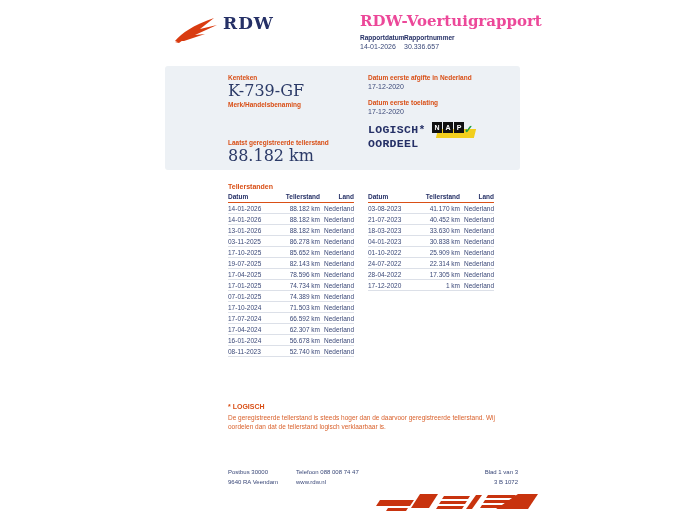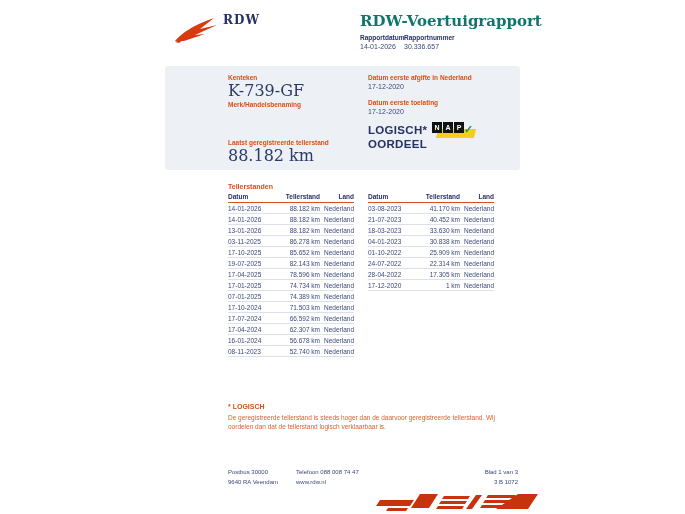--- a/index.html
+++ b/index.html
@@ -4,24 +4,24 @@
 <style>
   * { margin:0; padding:0; box-sizing:border-box; }
   html,body { background:#ffffff; }
   .page {
     position:relative; width:685px; height:514px; background:#ffffff;
     font-family:"Liberation Sans", sans-serif; color:#2B3A67; overflow:hidden;
   }
   .abs { position:absolute; }
 
   
-  .brand-word { font-family:"DejaVu Serif", serif; font-weight:bold; font-size:12px;
+  .brand-word { font-family:"DejaVu Serif", serif; font-weight:bold; font-size:17px;
     color:#253066; letter-spacing:1px; }
   .doc-title { font-family:"DejaVu Serif", serif; font-weight:bold; font-size:15px;
-    color:#0f766e;text-align:center; }
+    color:#ec4899;text-align:center; }
   .meta-label { font-size:6.5px; font-weight:bold; color:#253066; }
   .meta-value { font-size:7px; color:#3A4878; }
 
   
   .panel { background:#EDF1F5; border-radius:3px; }
   .field-label { font-size:6.5px; font-weight:bold; color:#D94F16; }
   .field-value-lg { font-family:"DejaVu Serif", serif; font-size:16px; color:#2B3A67; }
   .field-value-sm { font-size:7px; color:#3A4878; }
   .verdict { font-size:11.5px; font-weight:bold; color:#253066; line-height:14px;
     letter-spacing:0.3px; }
@@ -77,21 +77,21 @@
   <div class="abs field-label" style="left:228px; top:74px;">Kenteken</div>
   <div class="abs field-value-lg" style="left:228px; top:81px;">K-739-GF</div>
   <div class="abs field-label" style="left:228px; top:101px;">Merk/Handelsbenaming</div>
   <div class="abs field-label" style="left:228px; top:139px;">Laatst geregistreerde tellerstand</div>
   <div class="abs field-value-lg" style="left:228px; top:146px;">88.182 km</div>
 
   <div class="abs field-label" style="left:368px; top:74px;">Datum eerste afgifte in Nederland</div>
   <div class="abs field-value-sm" style="left:368px; top:83px;">17-12-2020</div>
   <div class="abs field-label" style="left:368px; top:99px;">Datum eerste toelating</div>
   <div class="abs field-value-sm" style="left:368px; top:108px;">17-12-2020</div>
-  <div class="abs verdict" style="left:368px; top:123px;">
+  <div class="abs verdict" style="left:368px; top:123px;font-family:Liberation Mono, monospace;">
     <div>LOGISCH*</div>
     <div>OORDEEL</div>
   </div>
 
   <div class="abs nap" style="left:432px; top:122px;">
     <div class="nap-yellow"></div>
     <div class="nap-sq" style="left:0px;">N</div>
     <div class="nap-sq" style="left:11px;">A</div>
     <div class="nap-sq" style="left:22px;">P</div>
     <div class="nap-check">✓</div>

